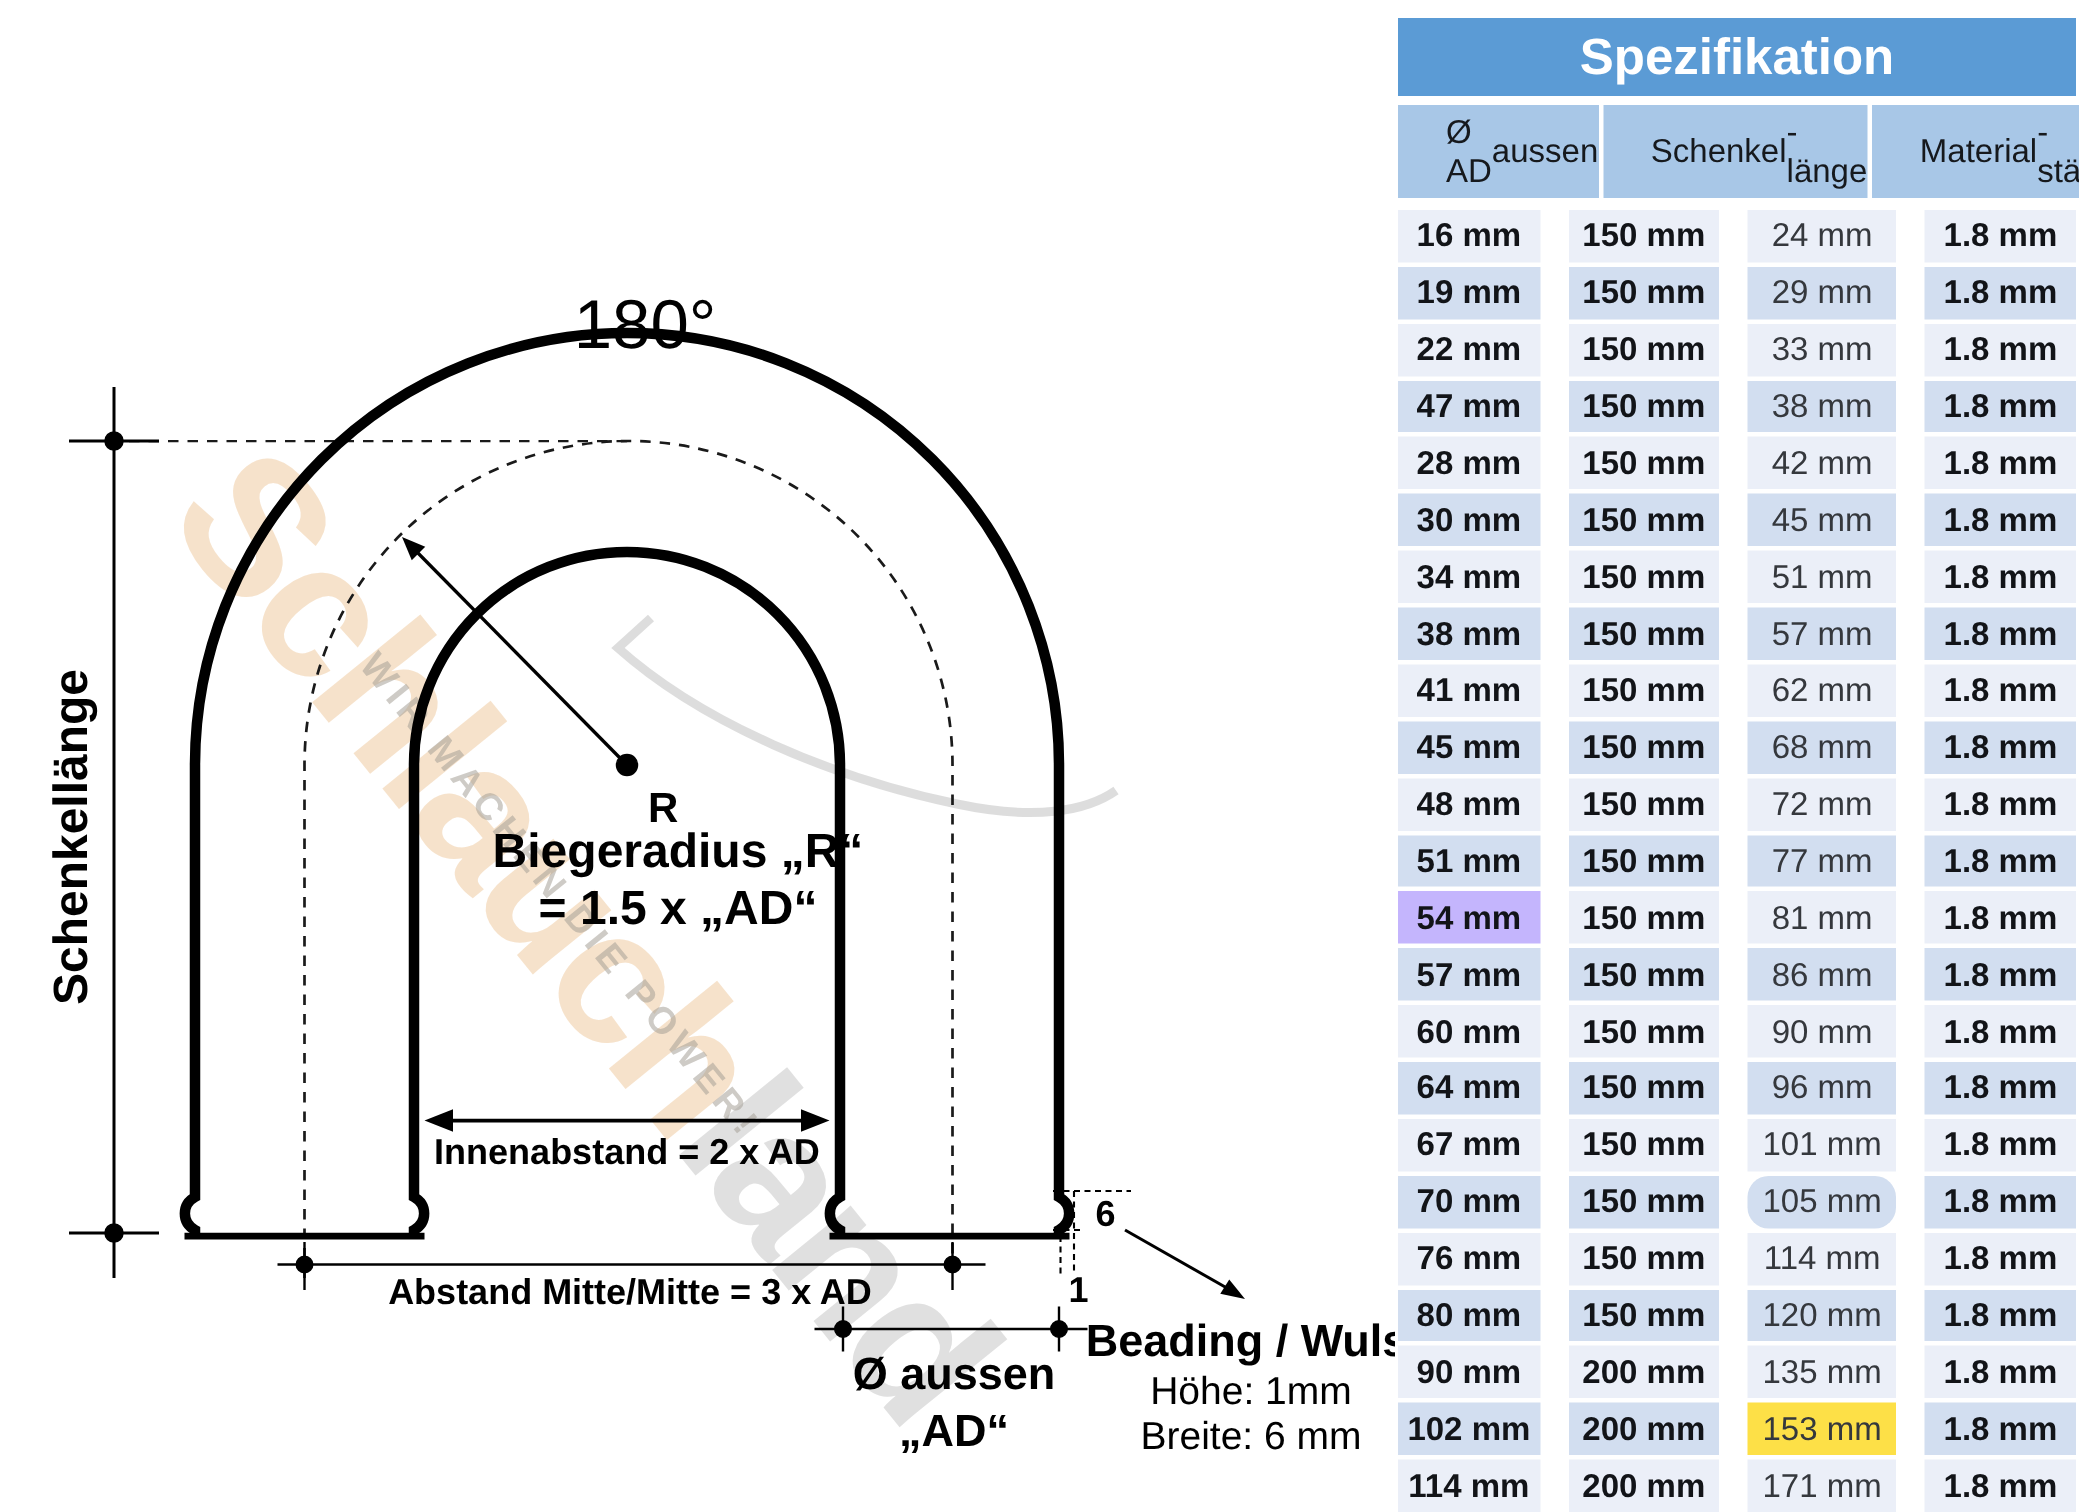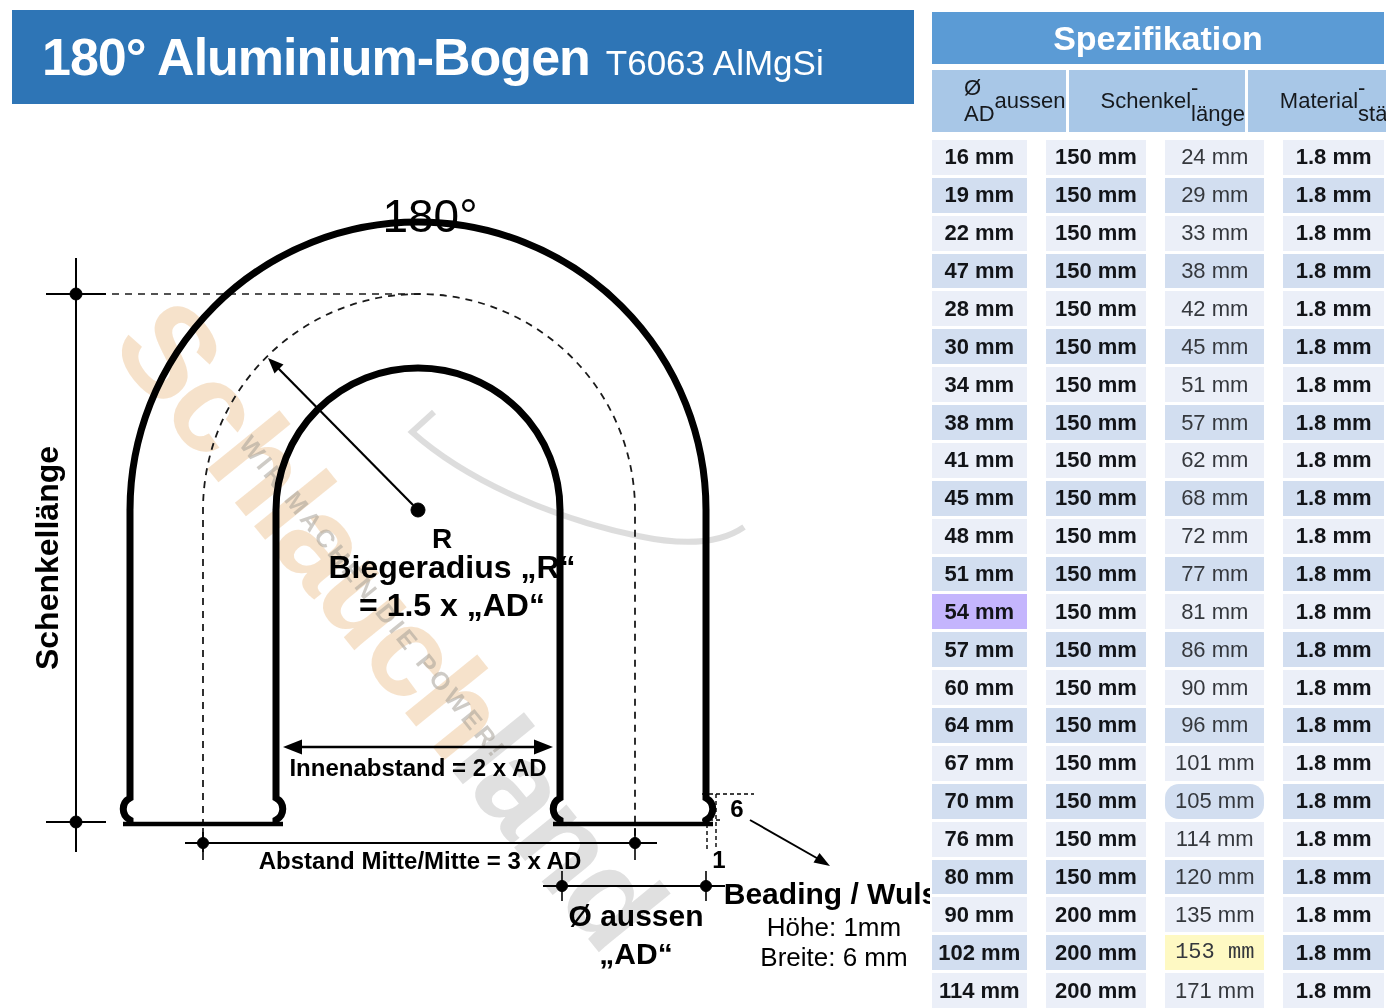--- a/index.html
+++ b/index.html
@@ -42,24 +42,20 @@
 </head>
 <body>
 
 <div id="stage">
 
   <div class="wm wm-big">
     <span style="color: rgba(246, 224, 200, 0.95);">Schlauch</span><span style="color: rgba(214, 214, 214, 0.75);">land</span>
   </div>
   <div class="wm wm-tag">WIR MACHEN DIE POWER!</div>
 
-  <div class="banner" style="background: rgb(46, 117, 182);">
-    <span class="main">180° Aluminium-Bogen</span>
-    <span class="sub">T6063 AlMgSi</span>
-  </div>
 
   <svg id="diagram" width="930" height="1008" viewBox="0 0 930 1008">
 
     <g>
       <path d="M 434,412 L 412,432 C 468,482 556,519 638,536 C 690,547 724,541 744,527" fill="none" stroke="#d9d9d9" stroke-width="6" opacity="0.9"></path>
     </g>
 
     <g stroke="#1a1a1a" stroke-width="1.8" stroke-dasharray="7 6" fill="none">
       <path d="M 203,852 L 203,510 A 216,216 0 0 1 635,510 L 635,852"></path>
     </g>
@@ -280,21 +276,21 @@
         </div>
         <div class="trow">
           <div class="tcell c0" style="background: rgb(235, 239, 248);">90 mm</div>
           <div class="tcell c1" style="background: rgb(235, 239, 248);">200 mm</div>
           <div class="tcell c2" style="background: rgb(235, 239, 248);">135 mm</div>
           <div class="tcell c3" style="background: rgb(235, 239, 248);">1.8 mm</div>
         </div>
         <div class="trow">
           <div class="tcell c0" style="background: rgb(210, 222, 240);">102 mm</div>
           <div class="tcell c1" style="background: rgb(210, 222, 240);">200 mm</div>
-          <div class="tcell c2" style="background: #fef9c3; font-family: Liberation Mono, monospace;">153 mm</div>
+          <div class="tcell c2" style="background: #fde047;">153 mm</div>
           <div class="tcell c3" style="background: rgb(210, 222, 240);">1.8 mm</div>
         </div>
         <div class="trow">
           <div class="tcell c0" style="background: rgb(235, 239, 248);">114 mm</div>
           <div class="tcell c1" style="background: rgb(235, 239, 248);">200 mm</div>
           <div class="tcell c2" style="background: rgb(235, 239, 248);">171 mm</div>
           <div class="tcell c3" style="background: rgb(235, 239, 248);">1.8 mm</div>
         </div>
       </div>
   </div>

